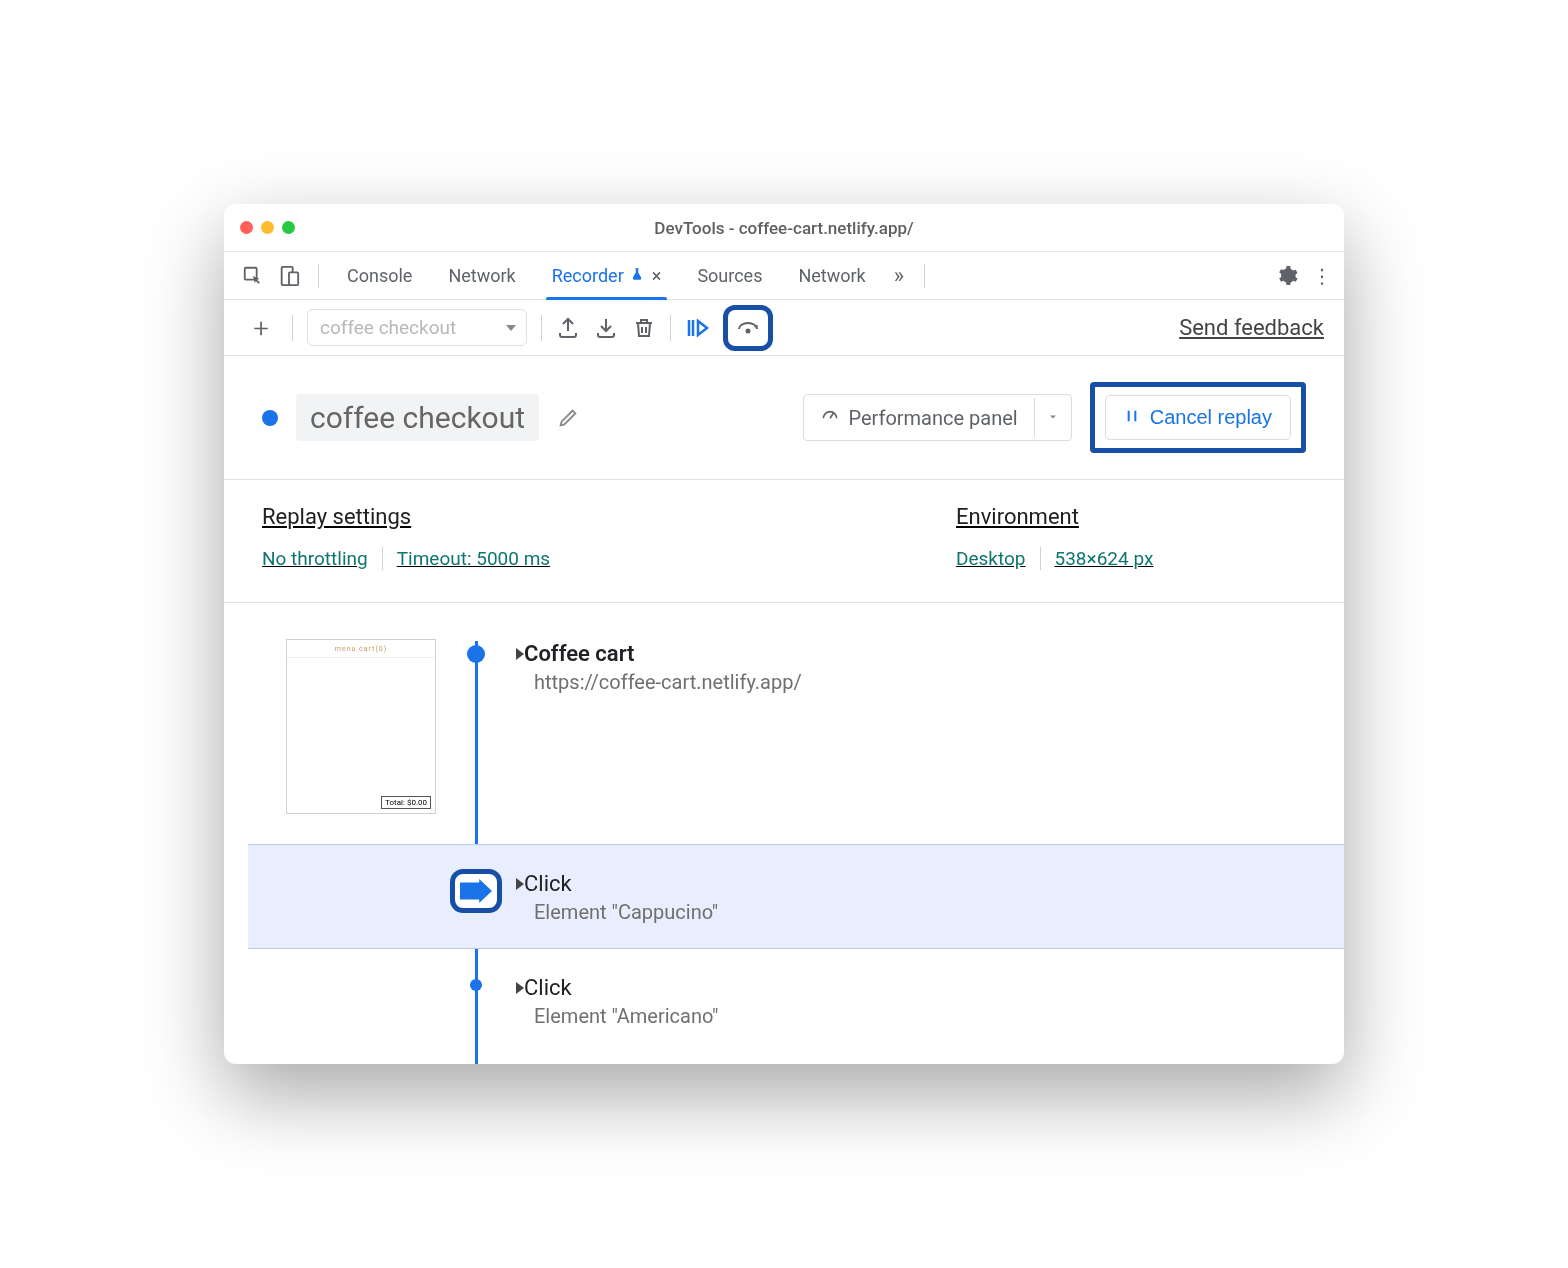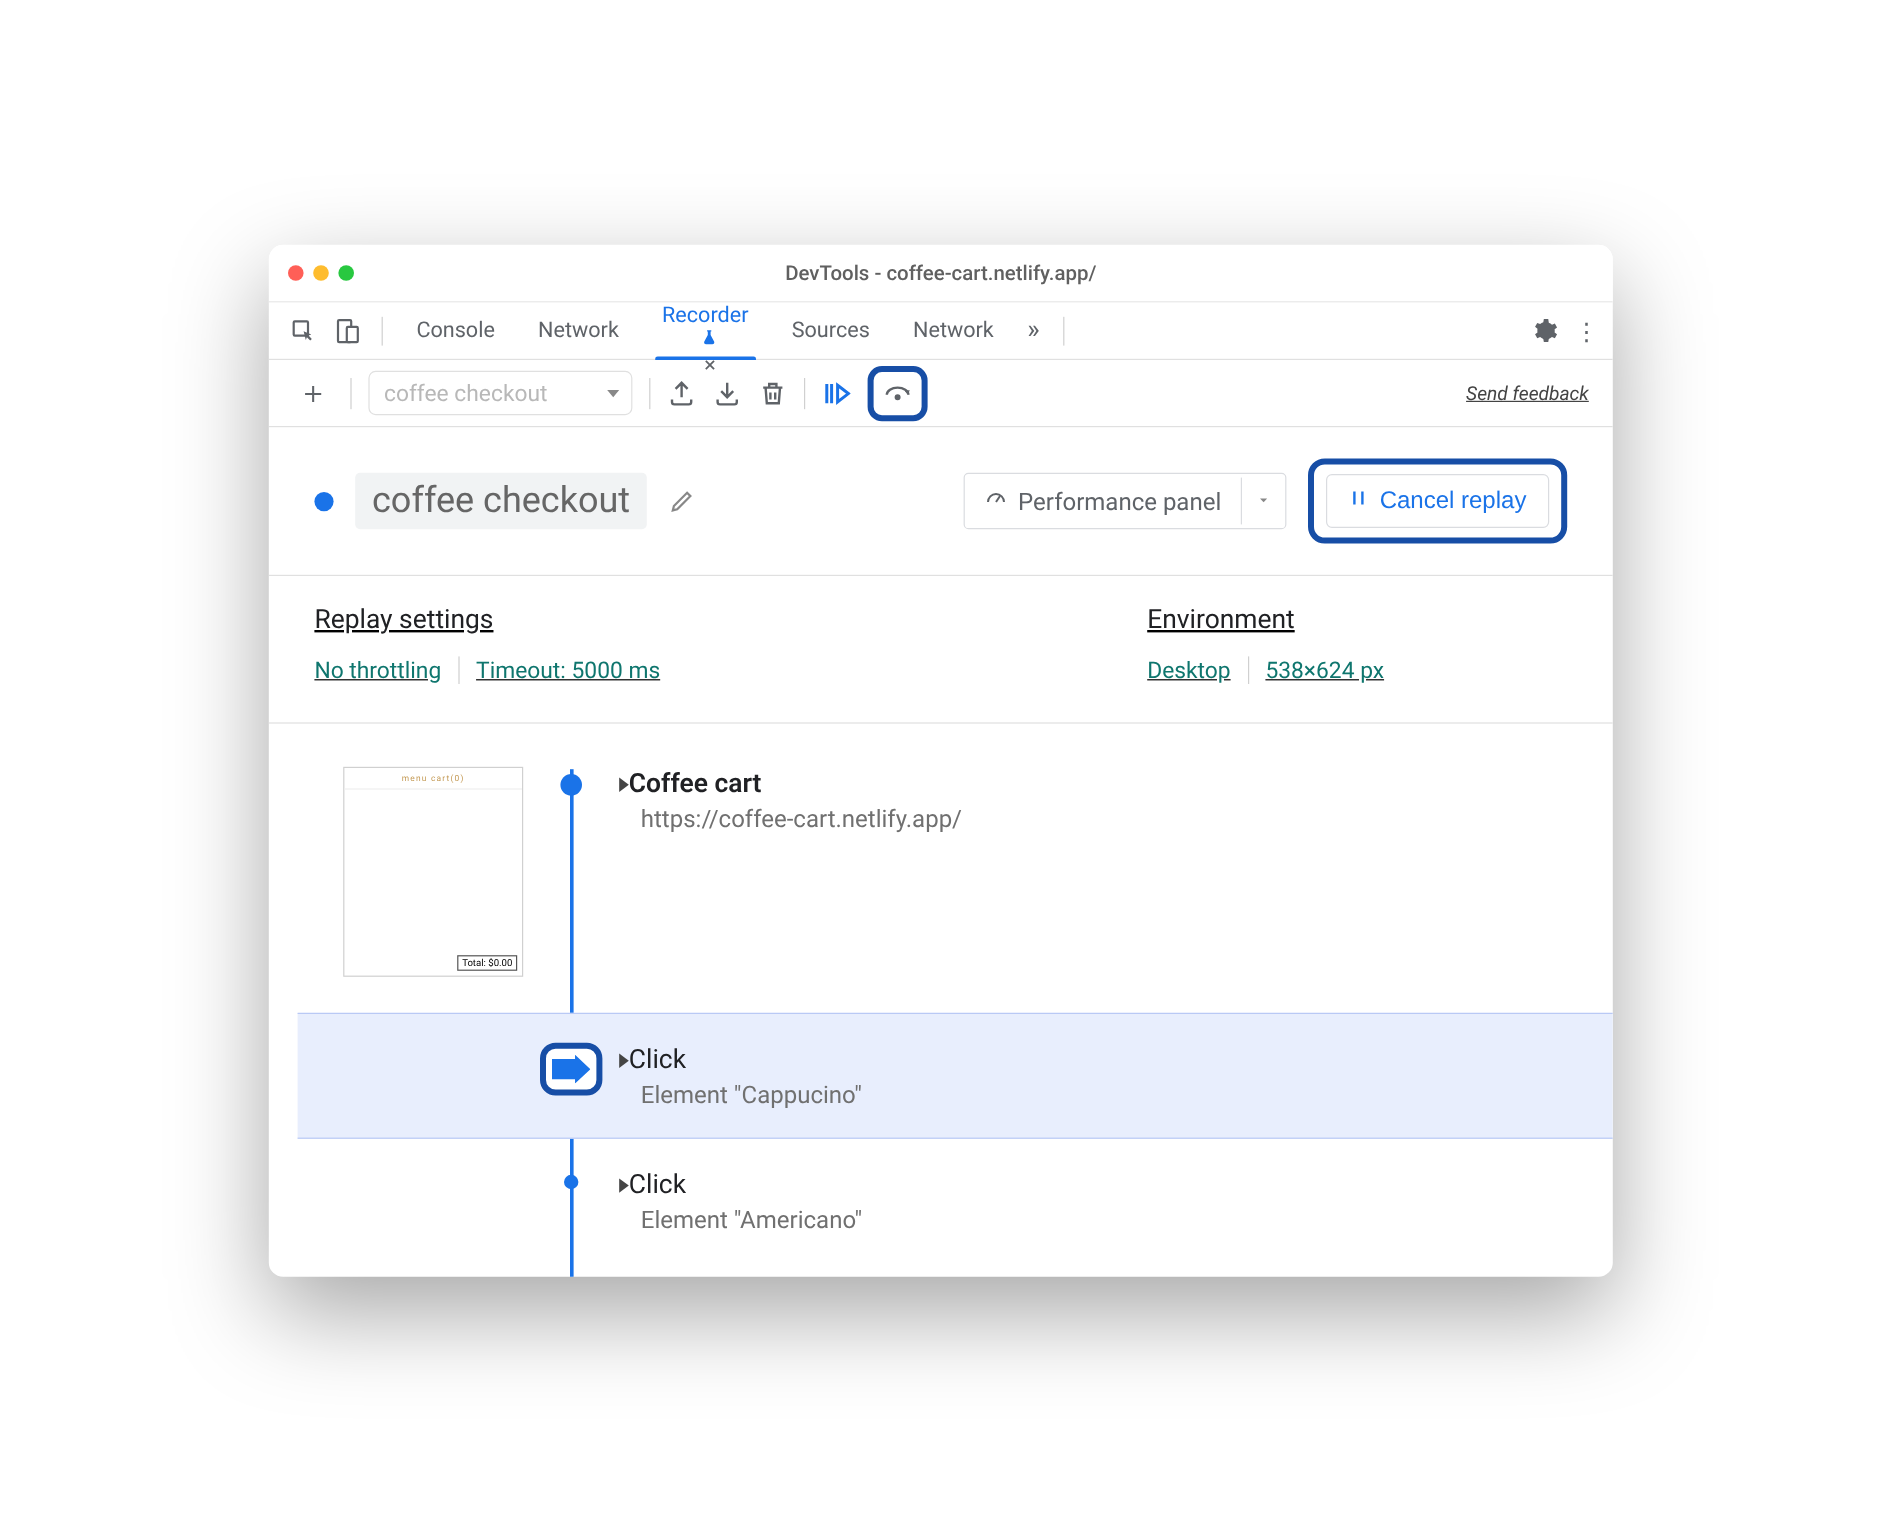--- a/index.html
+++ b/index.html
@@ -10,44 +10,44 @@
 .dot { width: 13px; height: 13px; border-radius: 50%; }
 .dot.red { background: #ff5f57; }
 .dot.yellow { background: #febc2e; }
 .dot.green { background: #28c840; }
 .title { flex: 1; text-align: center; font-size: 17px; color: #606060; font-weight: 500; padding-right: 55px; }
 .tabbar { height: 48px; display: flex; align-items: center; border-bottom: 1px solid #e0e0e0; padding: 0 10px; }
 .tabbar-left { display: flex; align-items: center; gap: 14px; padding: 0 8px; }
 .tabbar-divider { width: 1px; height: 24px; background: #d0d0d0; margin: 0 10px; }
 .tabs { display: flex; align-items: stretch; height: 100%; gap: 0; }
 .tab { display: flex; align-items: center; padding: 0 18px; font-size: 18px; color: #5f6368; cursor: pointer; height: 100%; position: relative; text-align: right; }
-.tab.active { color: #1a73e8; flex-direction: column; }
+.tab.active { color: #1a73e8; }
 .tab.active::after { content: ""; position: absolute; bottom: -1px; left: 12px; right: 12px; height: 3px; background: #1a73e8; border-radius: 2px 2px 0 0; }
 .tab .close { margin-left: 8px; font-size: 18px; color: #5f6368; }
 .tabbar-right { margin-left: auto; display: flex; align-items: center; gap: 14px; }
 .icon-btn { width: 22px; height: 22px; display: inline-flex; align-items: center; justify-content: center; color: #5f6368; cursor: pointer; }
 .icon-btn svg { width: 100%; height: 100%; }
 .toolbar { height: 56px; border-bottom: 1px solid #e0e0e0; display: flex; align-items: center; padding: 0 20px; gap: 14px; }
 .add-btn { font-size: 26px; color: #5f6368; font-weight: 300; padding: 0 4px; }
 .recording-select { border: 1px solid #e0e0e0; border-radius: 6px; padding: 6px 30px 6px 12px; font-size: 19px; color: #b8b8b8; position: relative; min-width: 220px; }
 .recording-select::after { content: ""; position: absolute; right: 10px; top: 50%; transform: translateY(-50%); width: 0; height: 0; border-left: 5px solid transparent; border-right: 5px solid transparent; border-top: 6px solid #888; }
 .tb-divider { width: 1px; height: 26px; background: #d0d0d0; }
 .tb-icon { width: 24px; height: 24px; display: inline-flex; align-items: center; justify-content: center; color: #5f6368; cursor: pointer; }
 .tb-icon svg { width: 100%; height: 100%; }
 .tb-icon.blue { color: #1a73e8; }
 .highlight-ring { border: 5px solid #174ea6; border-radius: 12px; padding: 6px 8px; display: inline-flex; }
-.feedback { margin-left: auto; font-size: 16px; color: #444; text-decoration: underline; font-style: italic; }
+.feedback { margin-left: auto; font-size: 22px; color: #444; text-decoration: underline; }
 .header-row { display: flex; align-items: center; padding: 26px 38px; border-bottom: 1px solid #e0e0e0; gap: 18px; }
 .rec-dot { width: 16px; height: 16px; border-radius: 50%; background: #1a73e8; flex-shrink: 0; }
 .recording-title { font-size: 30px; color: #666; background: #f1f3f4; padding: 6px 14px; border-radius: 4px; }
 .edit-icon { width: 22px; height: 22px; color: #888; }
 .perf-select { margin-left: auto; border: 1px solid #dadce0; border-radius: 4px; display: flex; align-items: center; }
 .perf-main { display: flex; align-items: center; gap: 8px; padding: 10px 16px; font-size: 20px; color: #5f6368; }
 .perf-caret { border-left: 1px solid #dadce0; padding: 10px 12px; color: #888; }
-.cancel-wrap { border: 5px solid #174ea6; border-radius: 14px; padding: 8px 10px; }
+.cancel-wrap { border: 5px solid #174ea6; border-radius: 4px; padding: 8px 10px; }
 .cancel-btn { border: 1px solid #dadce0; border-radius: 5px; padding: 10px 18px; font-size: 20px; color: #1a73e8; font-weight: 500; display: flex; align-items: center; gap: 10px; background: #fff; }
 .settings-row { display: flex; padding: 24px 38px 32px; border-bottom: 1px solid #e0e0e0; }
 .settings-col { flex: 1; text-decoration: underline; }
 .settings-col.right { flex: 0 0 350px; }
 .settings-title { font-size: 22px; color: #202124; margin-bottom: 18px; }
 .settings-vals { font-size: 19px; color: #0f766e; display: flex; }
 .settings-vals .seg { padding-right: 14px; }
 .settings-vals .seg + .seg { border-left: 1px solid #d0d0d0; padding-left: 14px; }
 .steps { position: relative; padding: 28px 38px 0; margin-left: 24px; }
 .step-row { display: flex; align-items: flex-start; gap: 20px; padding: 12px 0; position: relative; }

